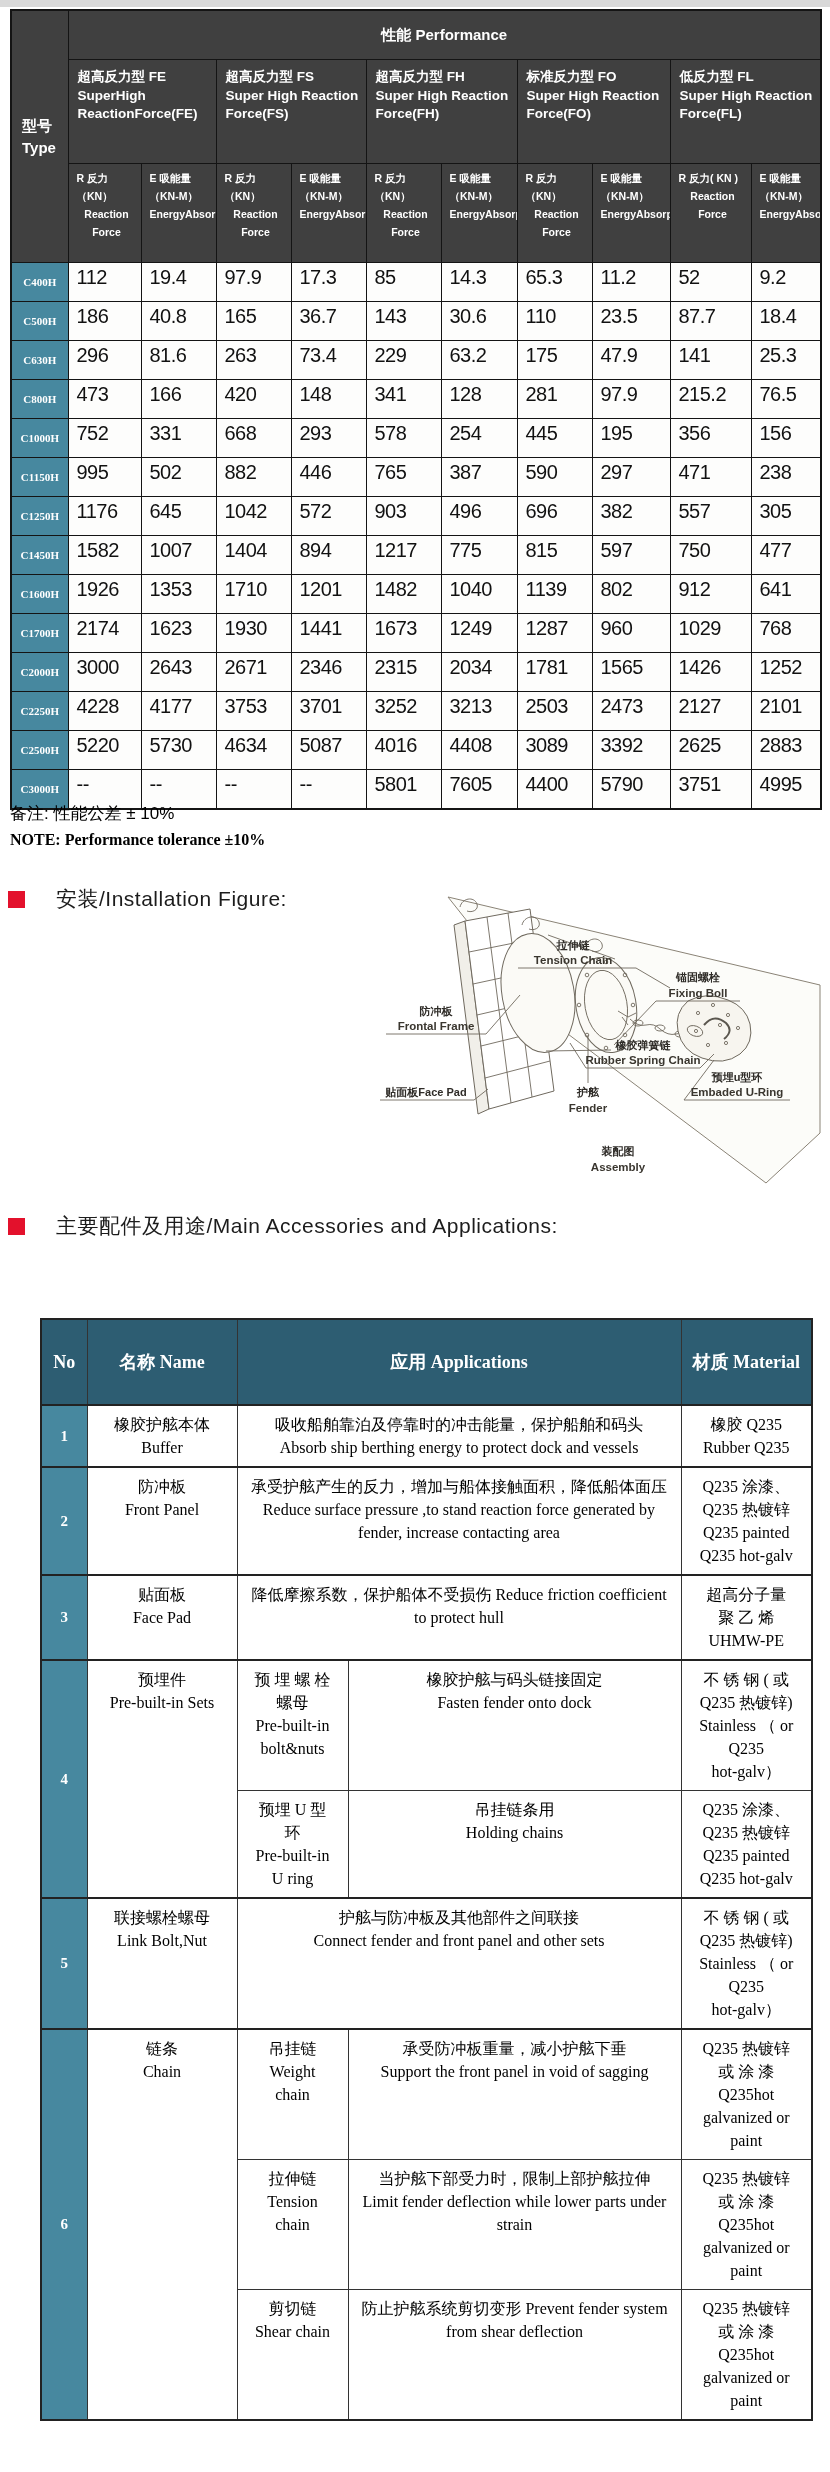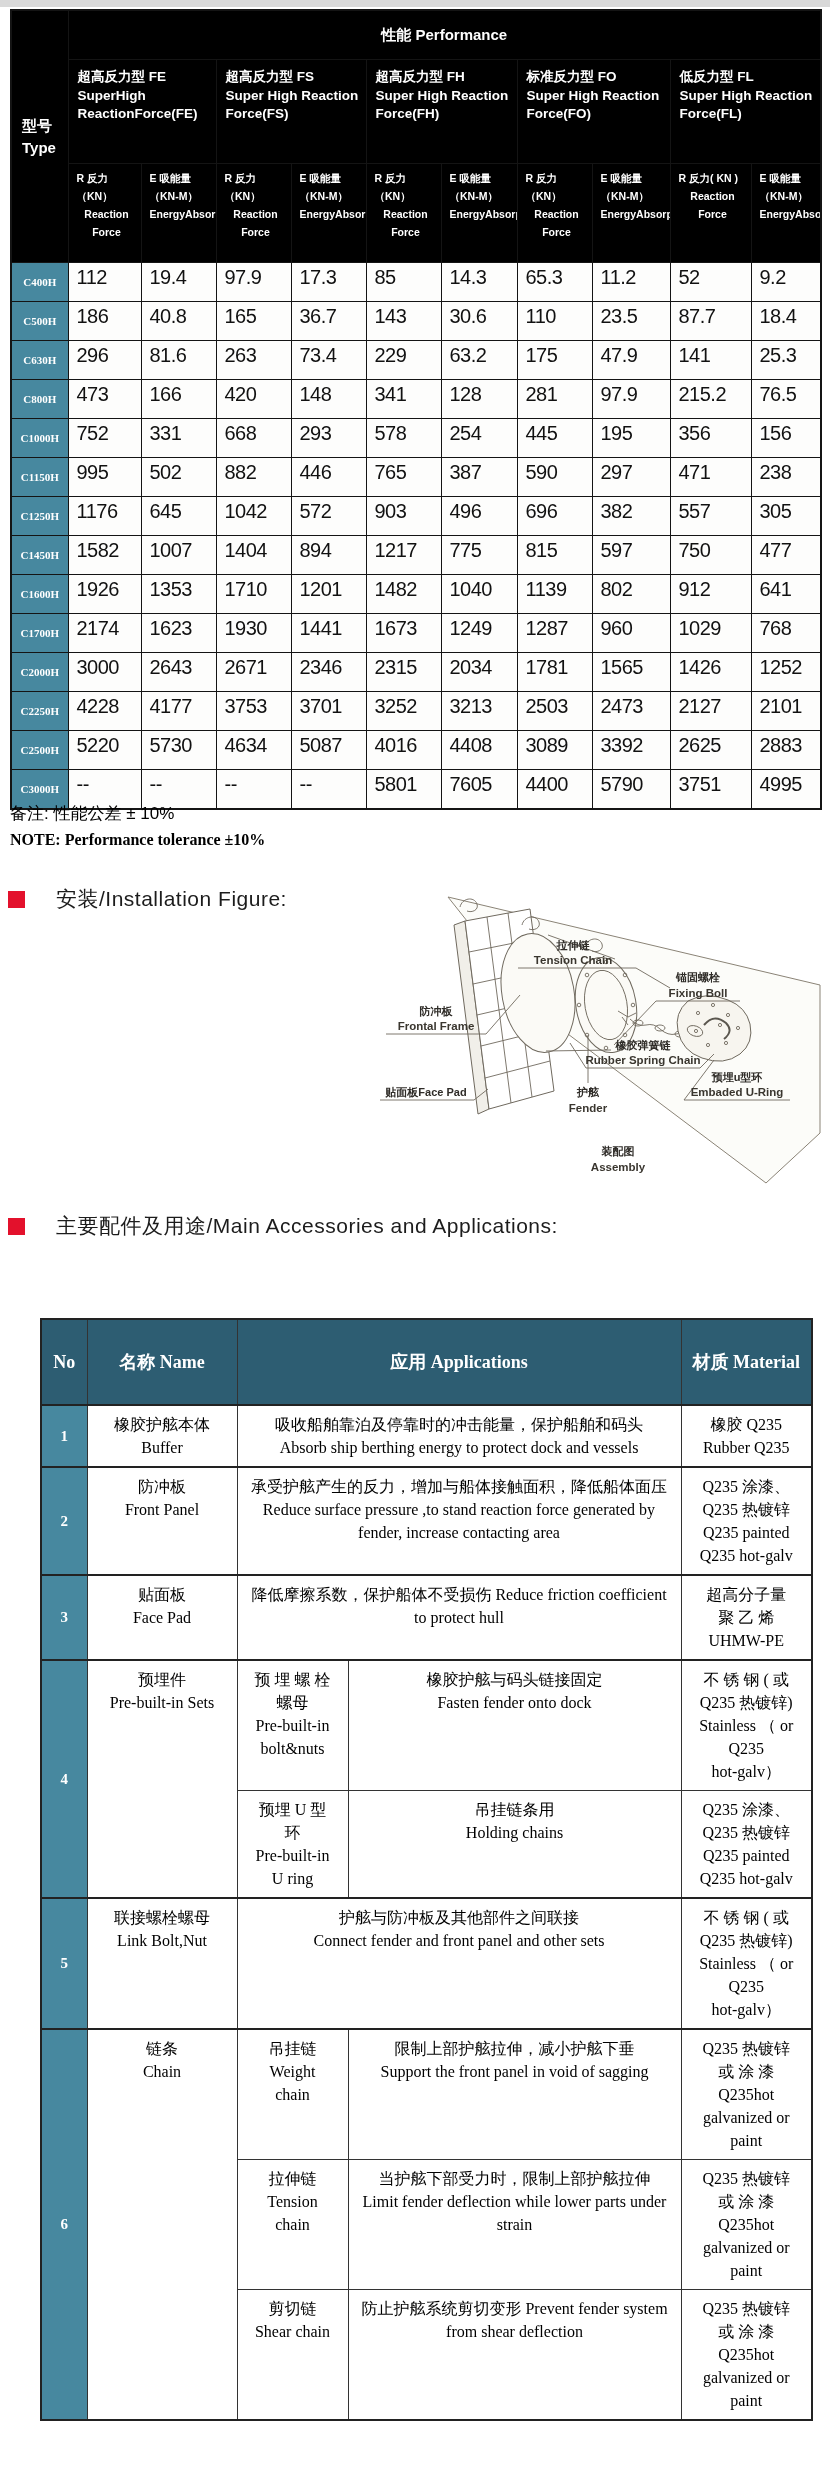--- a/index.html
+++ b/index.html
@@ -10,21 +10,21 @@
   }
   .top-strip{position:absolute;left:0;top:0;width:830px;height:7px;background:#d9d9d9;}
 
   
   table.perf{
     position:absolute;left:10px;top:9px;width:812px;
     border-collapse:collapse;table-layout:fixed;
     border:2px solid #141414;
   }
   table.perf th,table.perf td{border:1px solid #141414;overflow:hidden;}
-  table.perf thead th{background:#000000;color:#fff;text-align:left;vertical-align:top;margin-top:43px;}
+  table.perf thead th{background:#404040;color:#fff;text-align:left;vertical-align:top;margin-top:43px;}
   th.perf-title{font-size:15px;font-weight:bold;text-align:center !important;vertical-align:middle !important;height:46px;}
   th.type-head{vertical-align:middle !important;padding-left:10px;font-size:15px;font-weight:bold;line-height:1.45;}
   tr.group-row th{height:96px;padding:7px 6px 0 9px;}
   .gcn{font-size:13.5px;font-weight:bold;line-height:1.5;}
   .gen{font-size:13.5px;font-weight:bold;line-height:1.35;}
   tr.unit-row th{height:92px;padding:6px 4px 0 8px;}
   .ucn{font-size:10.5px;font-weight:bold;line-height:1.7;white-space:pre-line;}
   .uen{font-size:10.5px;font-weight:bold;line-height:1.7;text-align:center;}
   table.perf tbody tr{height:39px;}
   table.perf tbody th.type-cell{
@@ -540,21 +540,21 @@
 Q235
 hot-galv）</td>
       </tr>
       <tr class="major">
         <td class="no" rowspan="3">6</td>
         <td class="name" rowspan="3">链条
 Chain</td>
         <td class="sub">吊挂链
 Weight
 chain</td>
-        <td class="app">限制上部护舷拉伸，减小护舷下垂
+        <td class="app">承受防冲板重量，减小护舷下垂
 Support the front panel in void of sagging</td>
         <td class="mat">Q235 热镀锌
 或  涂  漆
 Q235hot
 galvanized  or
 paint</td>
       </tr>
       <tr>
         <td class="sub">拉伸链
 Tension

